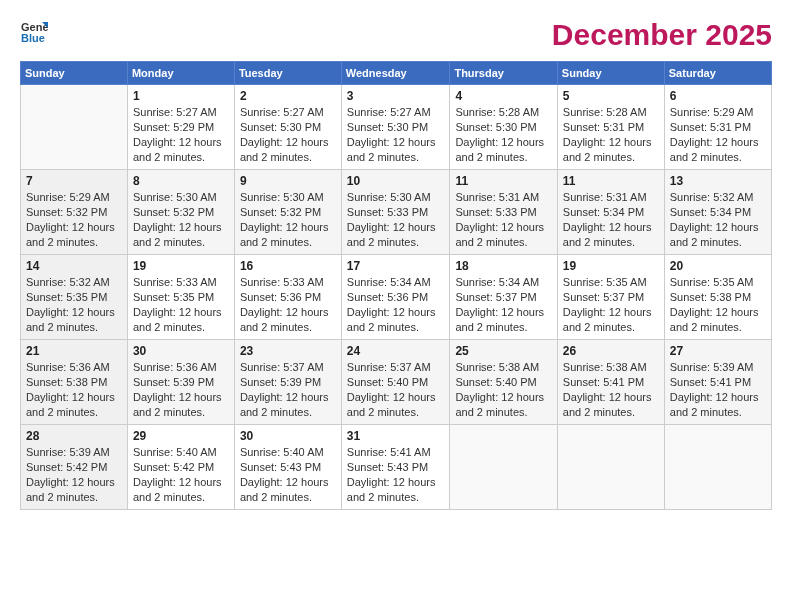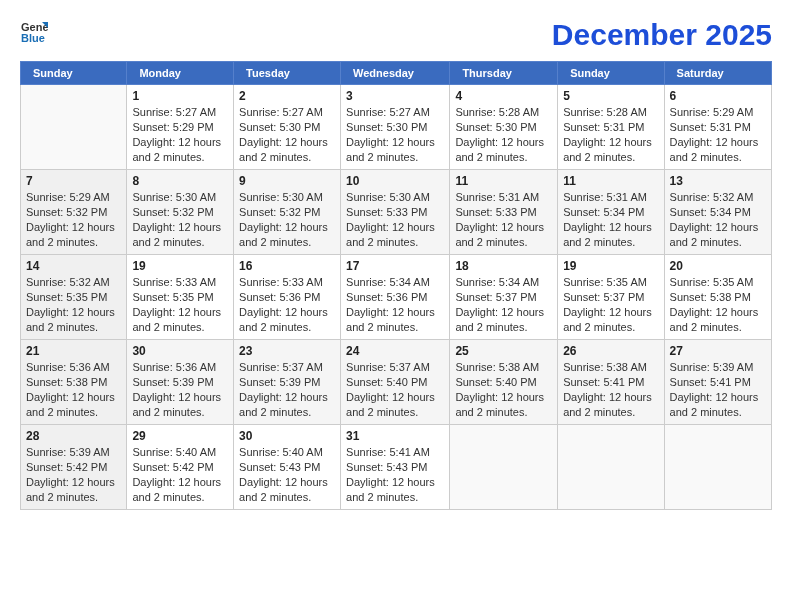--- a/index.html
+++ b/index.html
@@ -30,37 +30,37 @@
     .logo-icon {
       width: 28px;
       height: 28px;
     }
     .title-area {
       text-align: right;
     }
     .month-title {
       font-size: 30px;
       font-weight: bold;
-      color: #1d4ed8;
+      color: #be185d;
       line-height: 1.1;
       margin-left: 20px;
     }
     .location {
       font-size: 13px;
       color: #555;
     }
     .calendar {
       width: 100%;
       border-collapse: collapse;
       font-size: 10px;
     }
     .calendar th {
       background: #3a6bbf;
       color: #fff;
-      padding: 5px 12px;
+      padding: 5px 4px;
       text-align: left;
       font-size: 11px;
       font-weight: bold;
       border: 1px solid #5580cc;
     }
     .calendar td {
       border: 1px solid #ccc;
       vertical-align: top;
       padding: 4px 5px;
       width: 113px;

